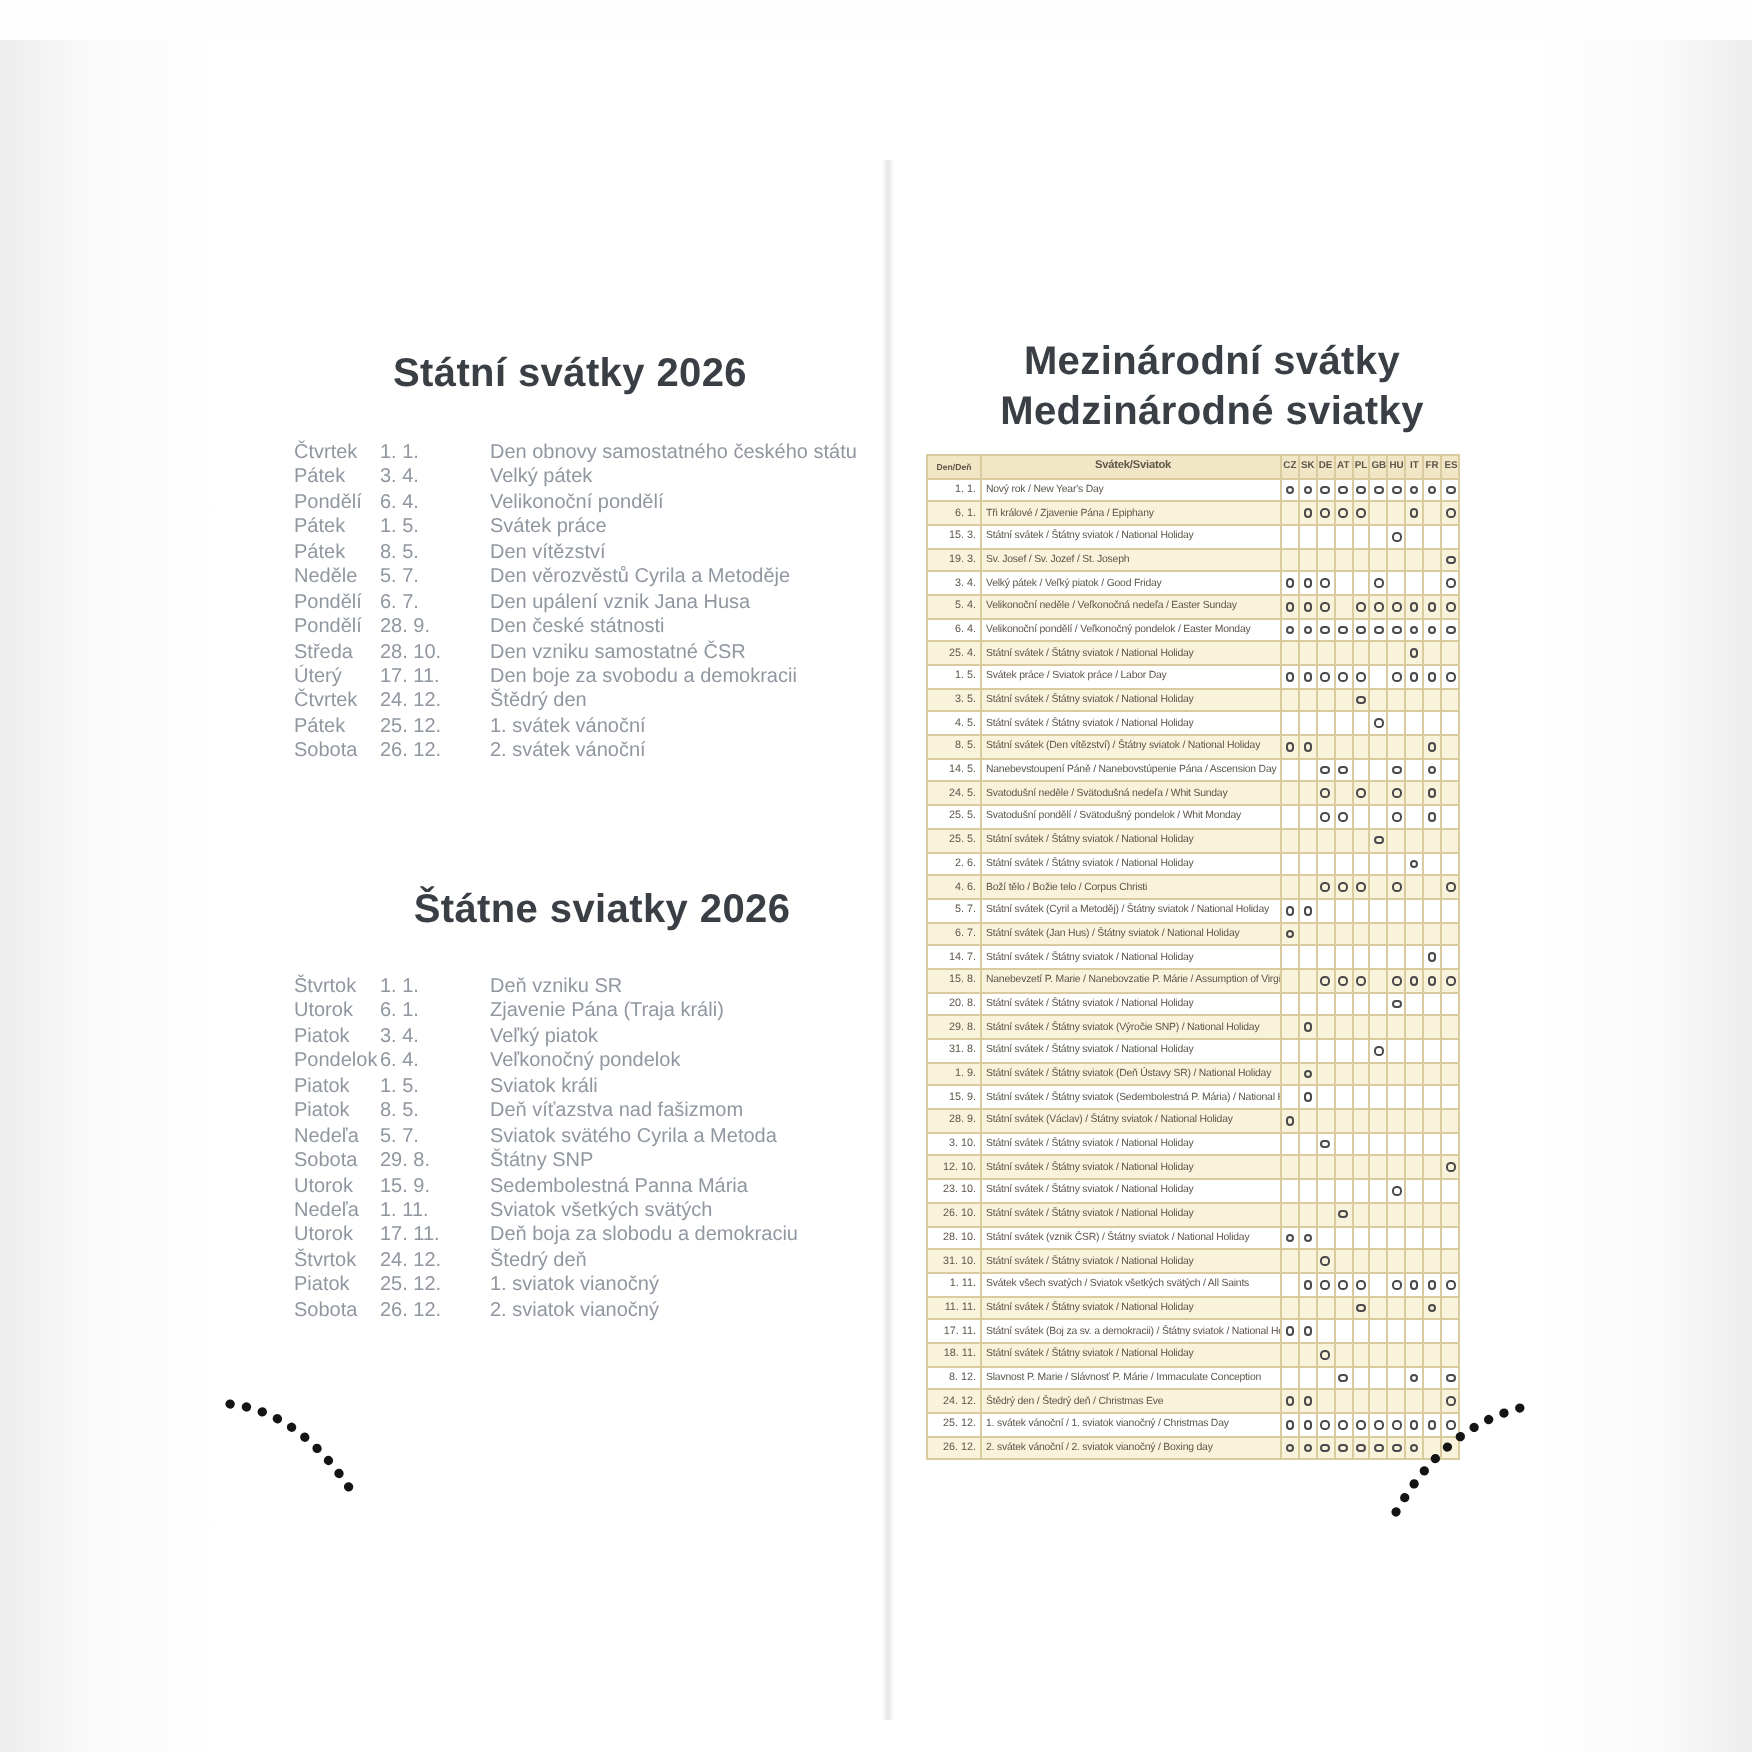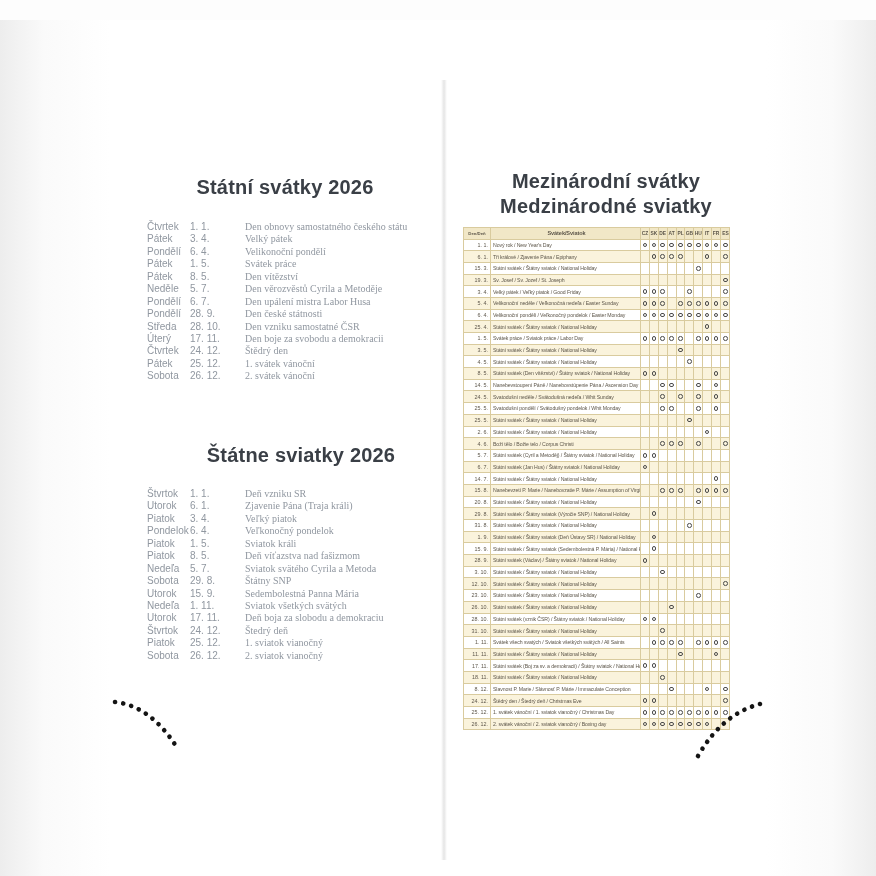--- a/index.html
+++ b/index.html
@@ -19,21 +19,21 @@
   #sk-title { left:131px; top:424px; }
   #intl-title-1 { left:436px; top:150px; }
   #intl-title-2 { left:436px; top:175px; }
 
   .hlist { position:absolute; width:320px; }
   #cz-list { left:147px; top:201px; }
   #sk-list { left:147px; top:468px; }
   .hrow { position:relative; height:12.45px; font-size:10px; color:var(--page-text); white-space:nowrap; }
   .hrow .day  { position:absolute; left:0; }
   .hrow .date { position:absolute; left:43px; }
-  .hrow .desc { position:absolute; left:98px;font-family:Liberation Serif, serif; }
+  .hrow .desc { position:absolute; left:98px; }
 
   
   #intl-table { position:absolute; left:463px; top:207px; width:267px;
     border:1px solid var(--tb); border-bottom:none; background:#fff; }
   .trow { display:grid; grid-template-columns: 27px 150px repeat(10, 8.9px); height:11.7px;
     border-bottom:1px solid var(--tb); }
   .trow.head { height:11.5px; background:var(--head-bg); font-weight:bold; }
   .trow.hl { background: var(--row-hl); }
   .tcell { border-right:1px solid var(--tb); overflow:hidden; white-space:nowrap;
     display:flex; align-items:center; color:var(--table-text); }
@@ -85,21 +85,21 @@
         <span class="desc">Den vítězství</span>
       </div>
       <div class="hrow">
         <span class="day">Neděle</span>
         <span class="date">5. 7.</span>
         <span class="desc">Den věrozvěstů Cyrila a Metoděje</span>
       </div>
       <div class="hrow">
         <span class="day">Pondělí</span>
         <span class="date">6. 7.</span>
-        <span class="desc">Den upálení mistra Labor Husa</span>
+        <span class="desc">Den upálení vznik Jana Husa</span>
       </div>
       <div class="hrow">
         <span class="day">Pondělí</span>
         <span class="date">28. 9.</span>
         <span class="desc">Den české státnosti</span>
       </div>
       <div class="hrow">
         <span class="day">Středa</span>
         <span class="date">28. 10.</span>
         <span class="desc">Den vzniku samostatné ČSR</span>

